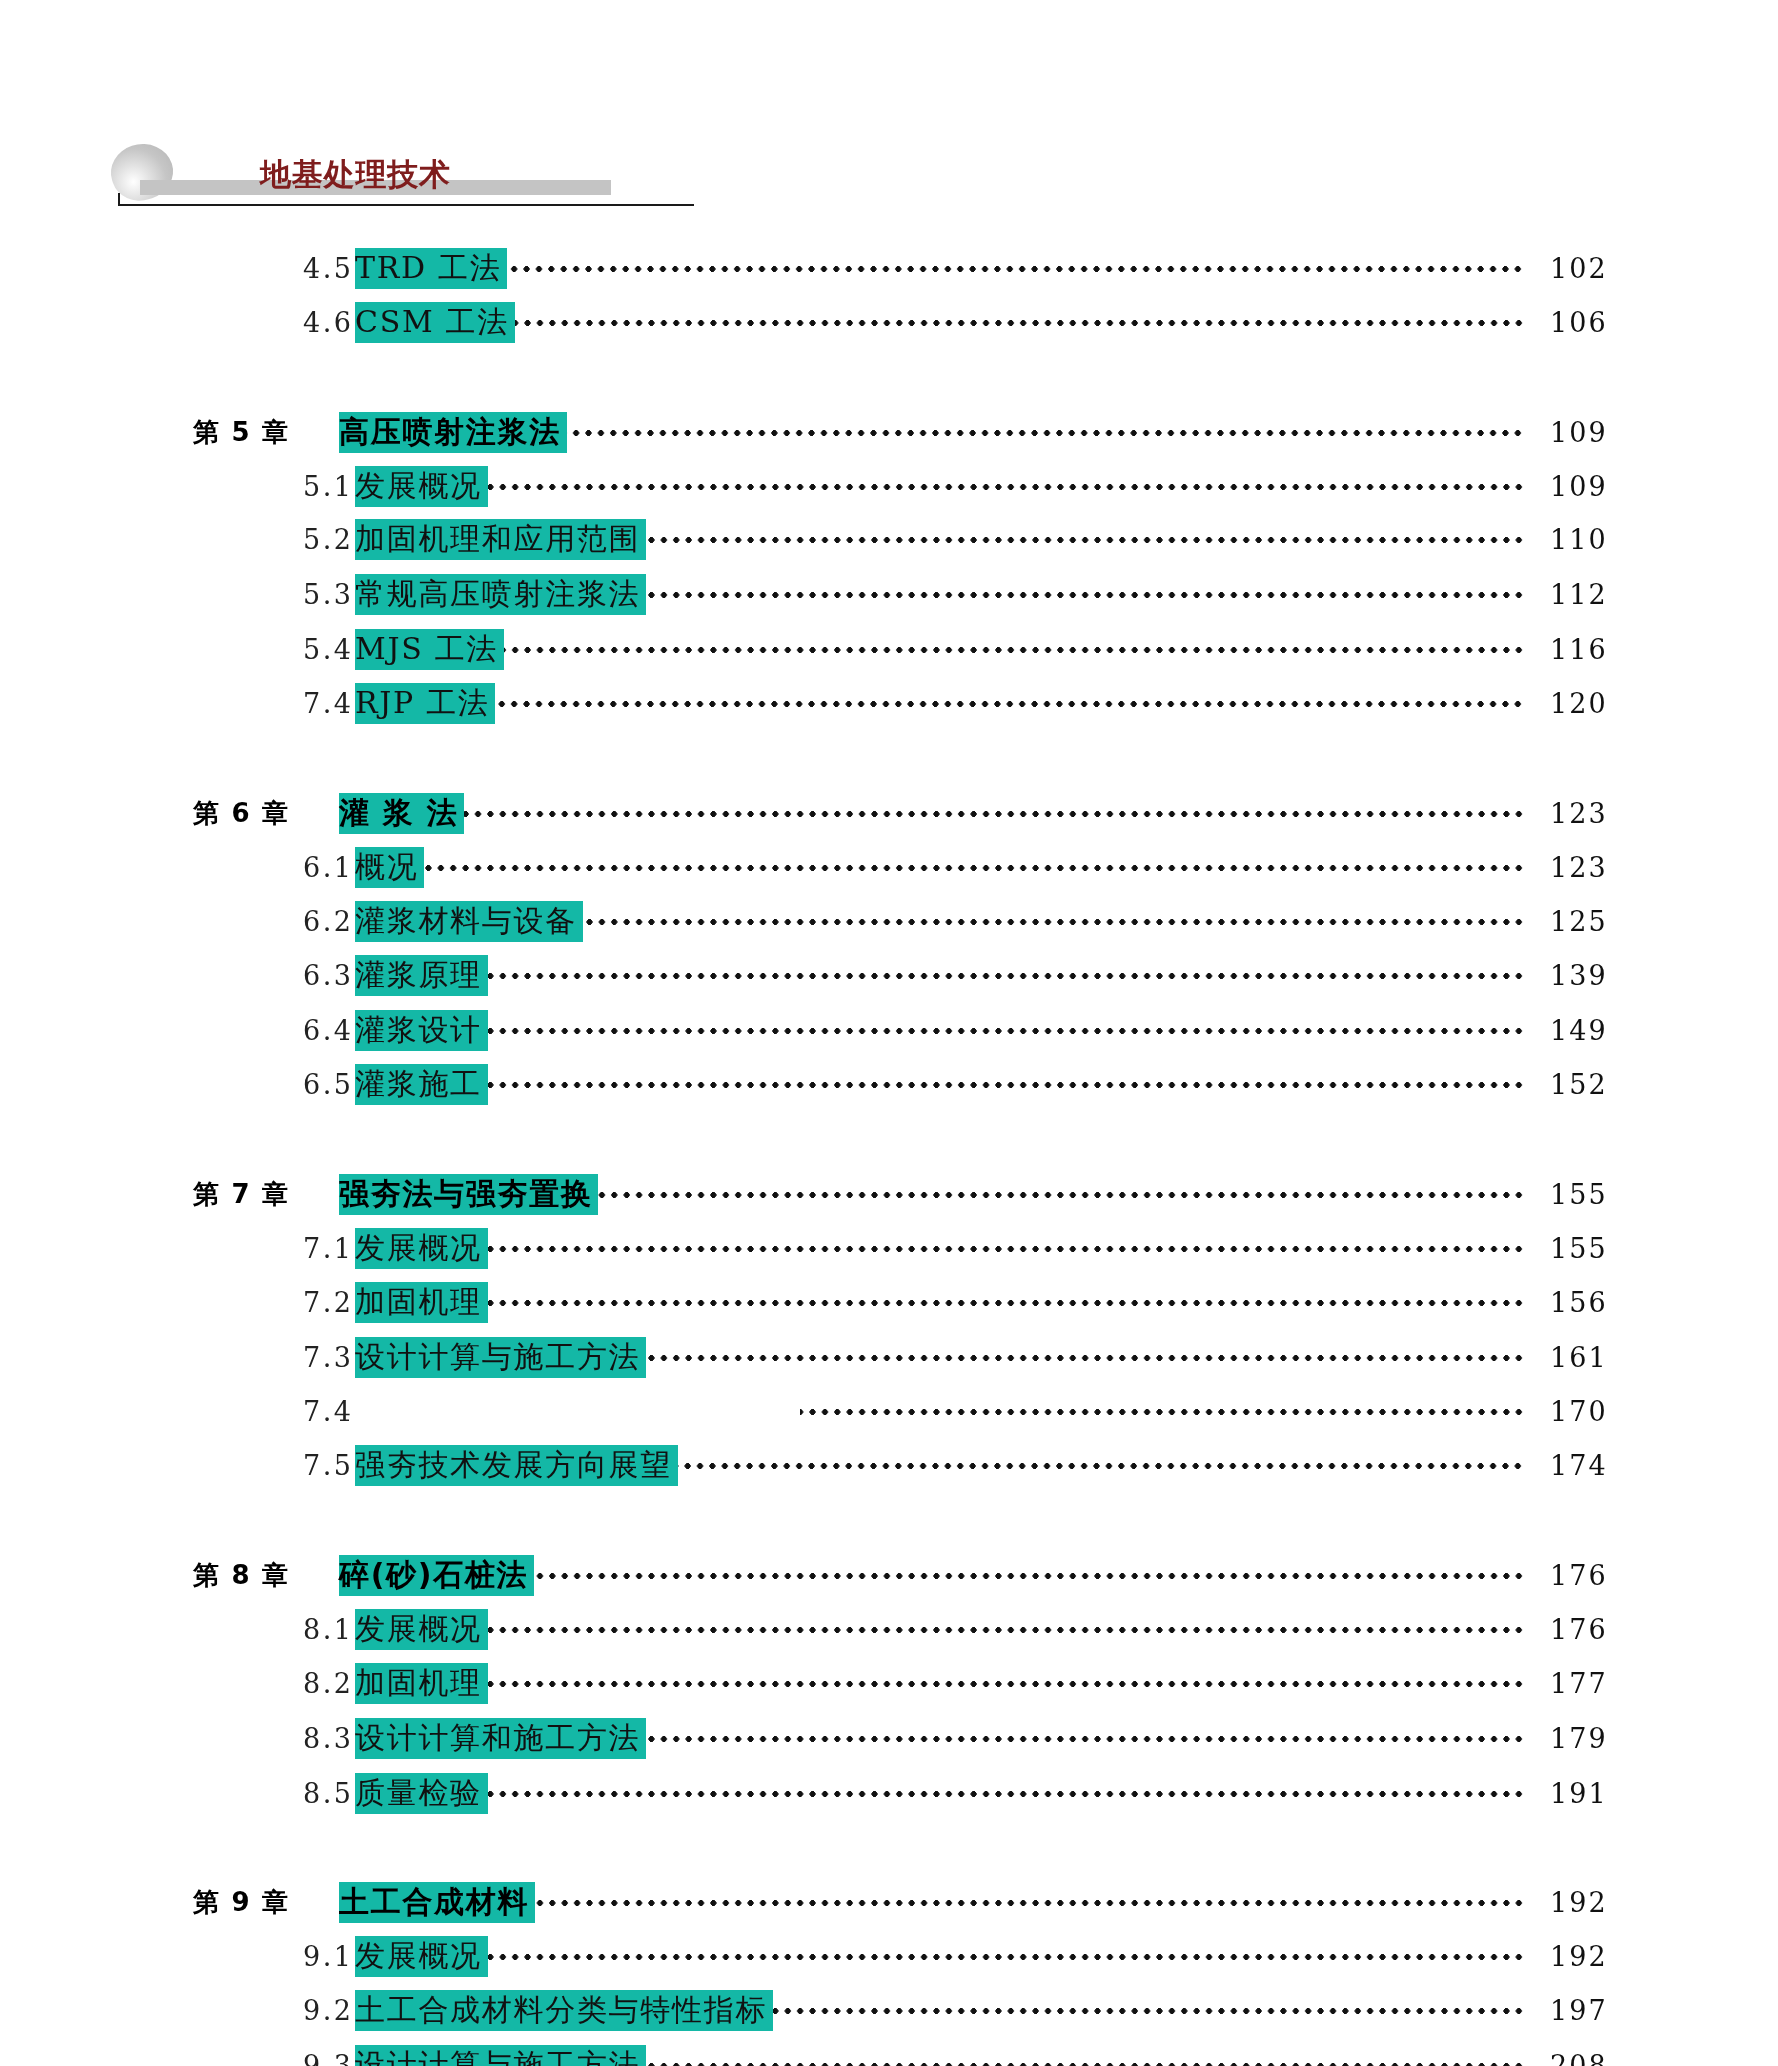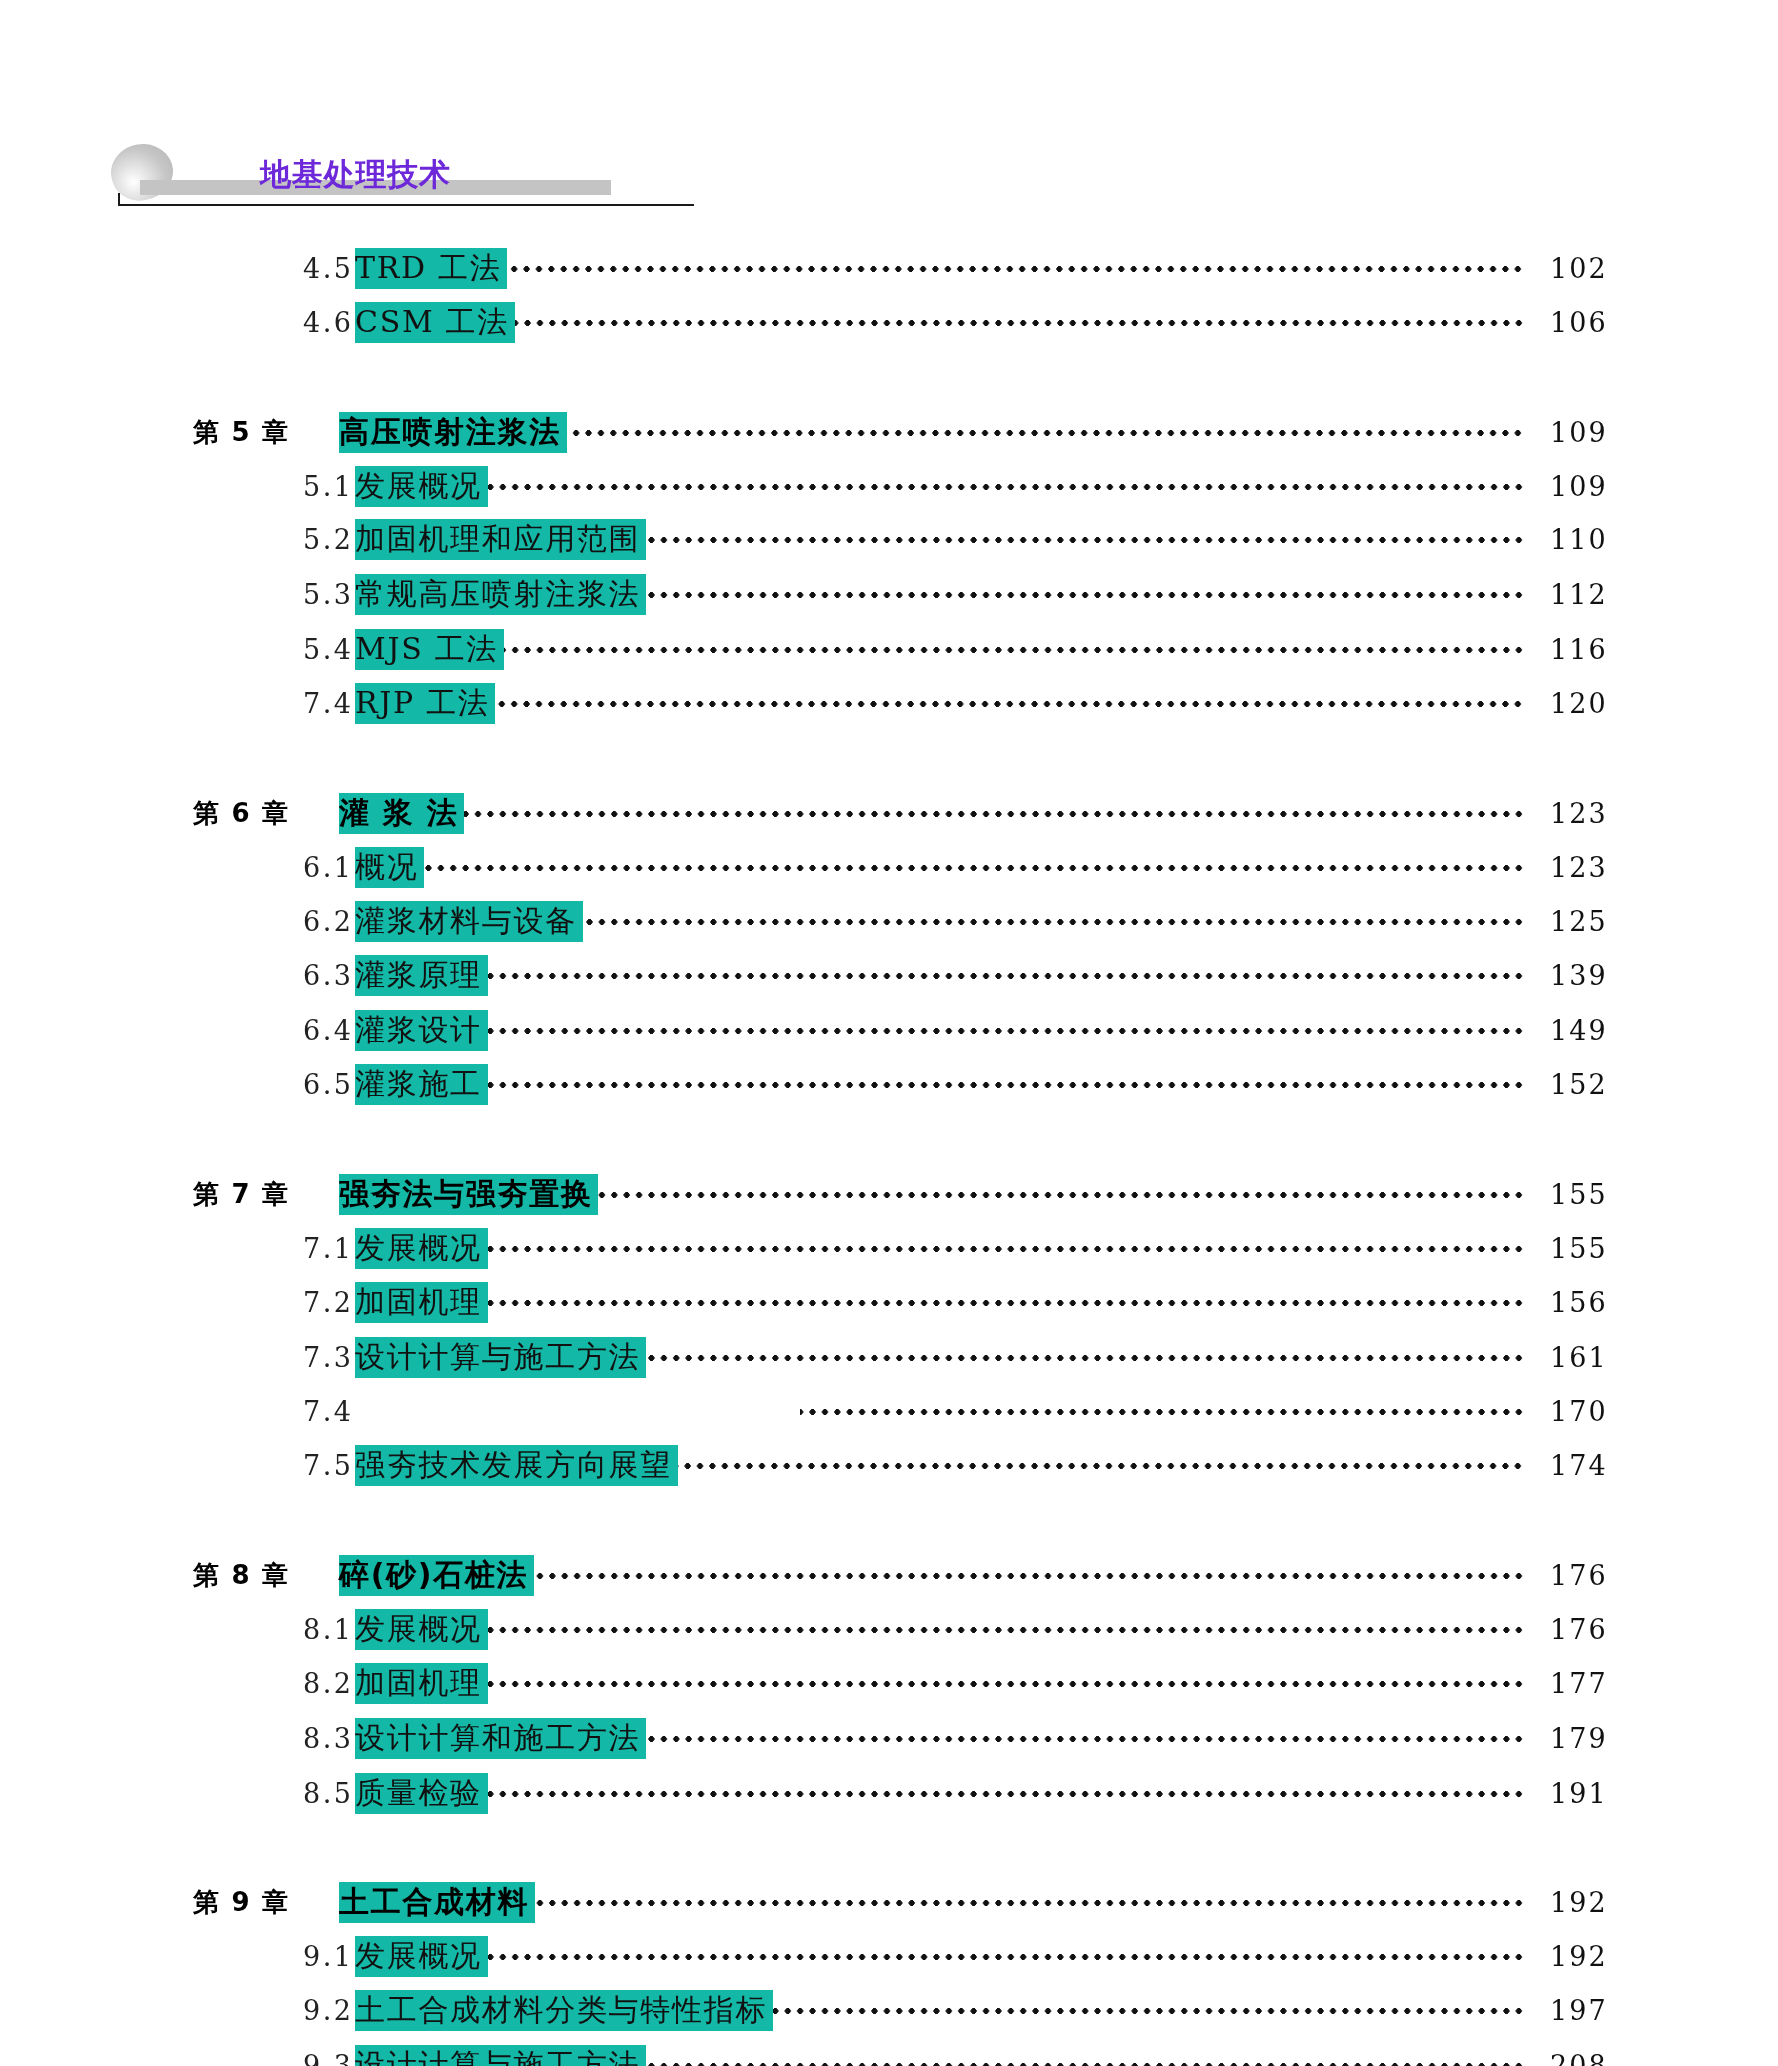--- a/index.html
+++ b/index.html
@@ -18,21 +18,21 @@
   .header-bar {
     position: absolute; left: 140px; top: 180px; width: 471px; height: 15px;
     background: #c4c4c4;
   }
   .header-rule {
     position: absolute; left: 118px; top: 204px; width: 576px; height: 2.1px; background: #1a1a1a;
   }
   .header-rule-left { position: absolute; left: 118px; top: 193px; width: 1.7px; height: 12.4px; background: #1a1a1a; }
   .header-title {
     position: absolute; left: 260px; top: 154px; font-size: 31px; font-weight: bold;
-    font-family: "DejaVu Sans", "Liberation Sans", sans-serif; letter-spacing: 0.8px; color: #6d28d9;
+    font-family: "DejaVu Sans", "Liberation Sans", sans-serif; letter-spacing: 0.8px; color: #7f1d1d;
   }
 
   
   .toc { position: absolute; left: 0; top: 0; width: 1779px; }
   .row {
     position: absolute; left: 0; width: 1779px; height: 45px;
     display: flex; align-items: center;
   }
   .row .num {
     position: absolute; font-size: 27px; color: #222; letter-spacing: 2.5px;

